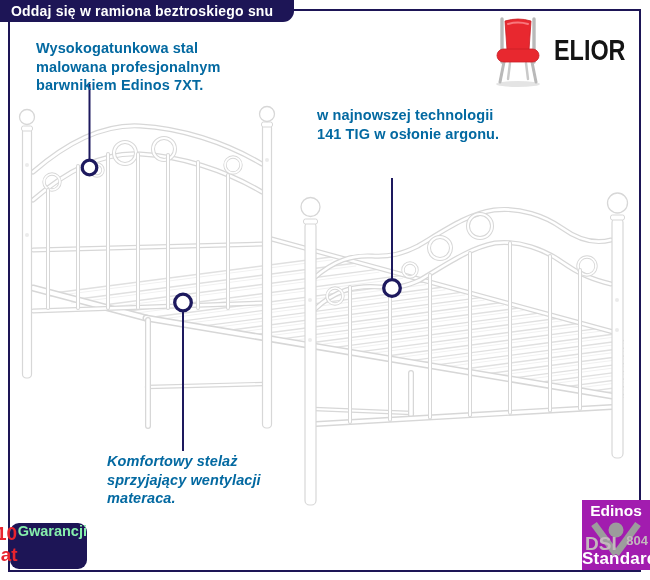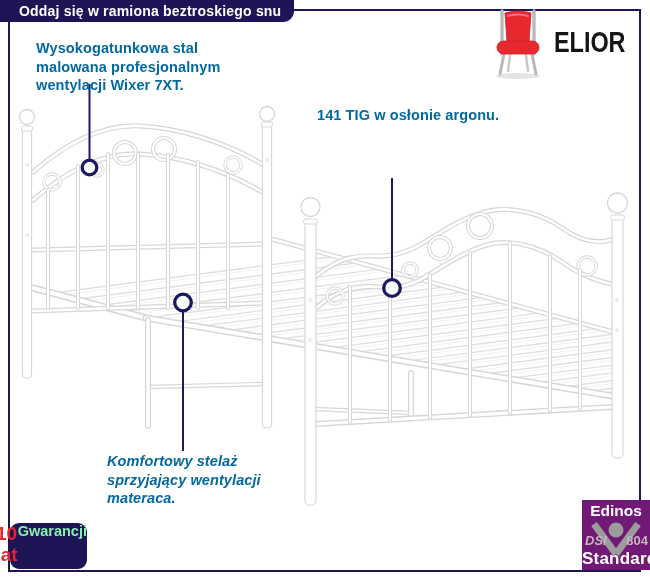--- a/index.html
+++ b/index.html
@@ -8,55 +8,55 @@
     font-family:"Liberation Sans","DejaVu Sans",sans-serif;
     overflow:hidden;
   }
   .frame-border{
     position:absolute;left:8px;top:9px;width:633px;height:563px;
     border:2px solid #1d1556;box-sizing:border-box;z-index:1;
   }
   .banner{
     position:absolute;left:0;top:0;width:294px;height:22px;
     background:#1d1556;color:#ffffff;font-weight:bold;font-size:14px;
-    line-height:22px;padding-left:19px;box-sizing:border-box;
+    line-height:22px;padding-left:11px;box-sizing:border-box;
     border-bottom-right-radius:11px;z-index:5;letter-spacing:0.2px;
   }
   .bed-svg{position:absolute;left:0;top:0;z-index:2;}
   .note{
     position:absolute;color:#0369a1;font-weight:bold;font-size:14.5px;
     line-height:18.5px;z-index:4;letter-spacing:0.1px;
   }
   .note-steel{left:36px;top:39px;}
   .note-welds{left:317px;top:106px;}
   .note-slats{left:107px;top:452px;font-style:italic;}
-  .logo{position:absolute;left:492px;top:8px;width:150px;height:72px;z-index:4;}
+  .logo{position:absolute;left:492px;top:16px;width:150px;height:72px;z-index:4;}
   .logo-chair{position:absolute;left:0;top:0;}
   .logo-text{
     position:absolute;left:62px;top:17px;color:#141414;font-weight:bold;
     font-size:30px;transform:scaleX(0.78);transform-origin:left center;
     letter-spacing:0px;font-family:"Liberation Sans",sans-serif;
   }
   .warranty{
     position:absolute;left:10px;top:523px;width:77px;height:46px;
     background:#1d1556;border-radius:9px;z-index:6;text-align:center;
     display:flex;justify-content:flex-end;
   }
   .warranty .w-top{color:#e8242e;font-weight:bold;font-size:19px;line-height:21px;}
   .warranty .w-bottom{color:#86efac;font-weight:bold;font-size:14.5px;line-height:16px;}
   .cert{
     position:absolute;left:582px;top:500px;width:68px;height:70px;
-    background:#701a75;z-index:7;overflow:hidden;
+    background:#a21caf;z-index:7;overflow:hidden;
   }
   .cert .c-brand{
     position:absolute;top:2px;left:0;width:100%;text-align:center;
     color:#ffffff;font-weight:bold;font-size:15.5px;
   }
   .cert svg{position:absolute;left:0;top:20px;}
-  .cert .c-left{position:absolute;left:3px;top:33px;color:#c3b7bd;font-weight:bold;font-size:13px;font-style:italic;}
+  .cert .c-left{position:absolute;left:3px;top:33px;color:#c3b7bd;font-weight:bold;font-size:19px;}
   .cert .c-right{position:absolute;right:2px;top:33px;color:#c3b7bd;font-weight:bold;font-size:13px;margin-left:16px;}
   .cert .c-bottom{
     position:absolute;bottom:1px;left:0;width:100%;text-align:center;
     color:#ffffff;font-weight:bold;font-size:17px;letter-spacing:0.2px;
   }
 </style>
 </head>
 <body>
 
 <svg class="bed-svg" id="bed" width="650" height="580" viewBox="0 0 650 580">
@@ -211,24 +211,25 @@
 
 <div class="frame-border"></div>
 
 <div class="banner">
   <span>Oddaj się w ramiona beztroskiego snu</span>
 </div>
 
 <div class="note note-steel">
   <div>Wysokogatunkowa stal</div>
   <div>malowana profesjonalnym</div>
-  <div>wentylacji Wixer 7XT.</div>
+  <div>barwnikiem Edinos 7XT.</div>
 </div>
 
 <div class="note note-welds">
+  <div>w najnowszej technologii</div>
   <div>141 TIG w osłonie argonu.</div>
 </div>
 
 <div class="note note-slats">
   <div>Komfortowy stelaż</div>
   <div>sprzyjający wentylacji</div>
   <div>materaca.</div>
 </div>
 
 <div class="logo">

